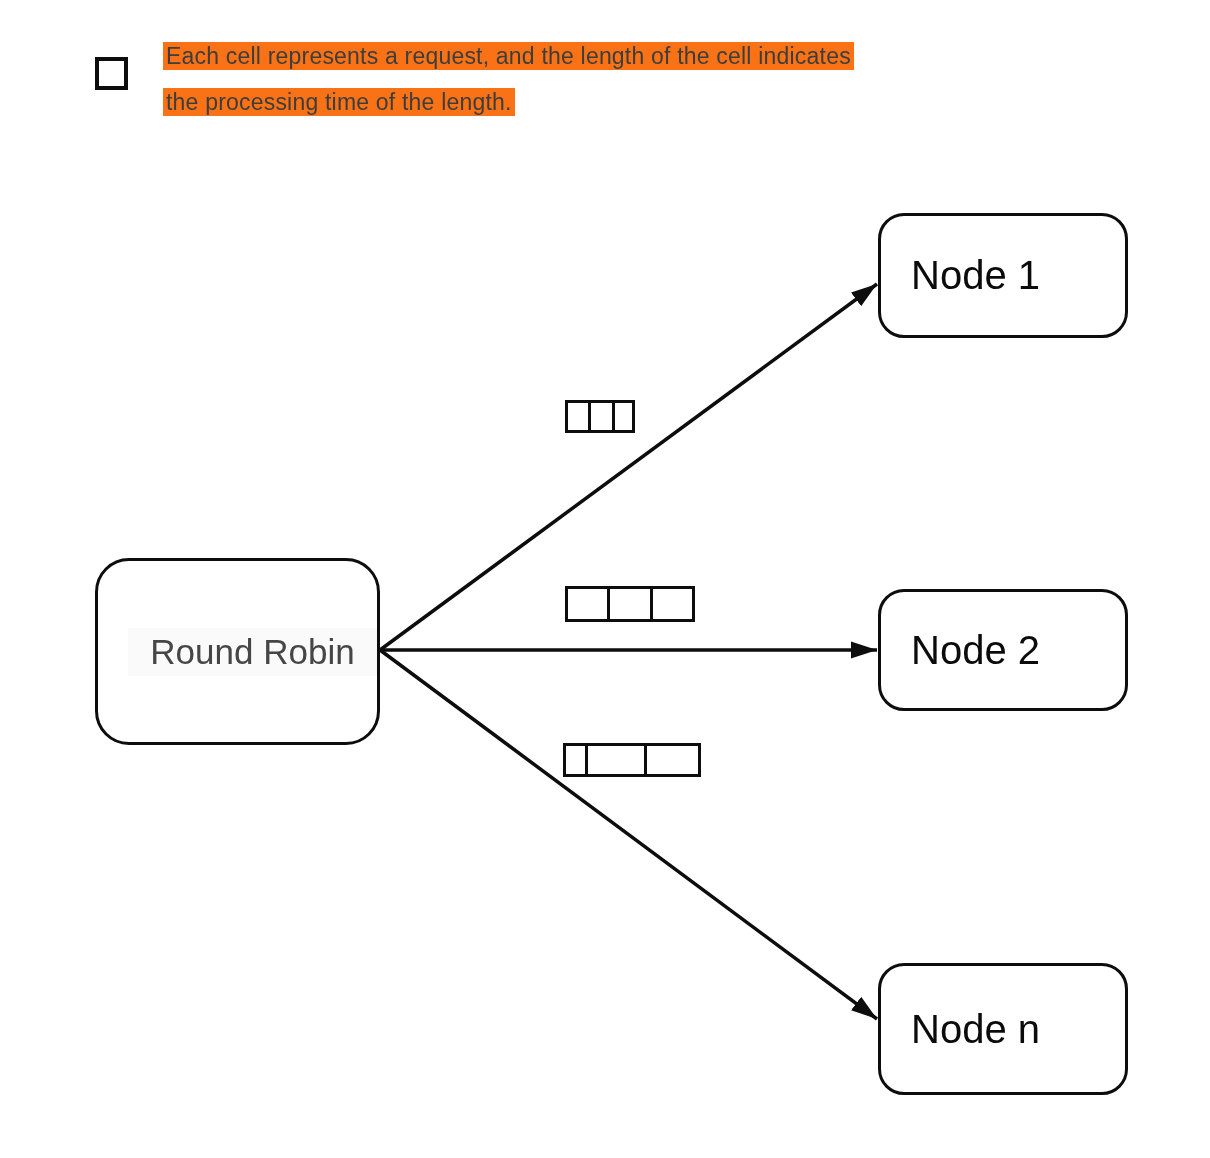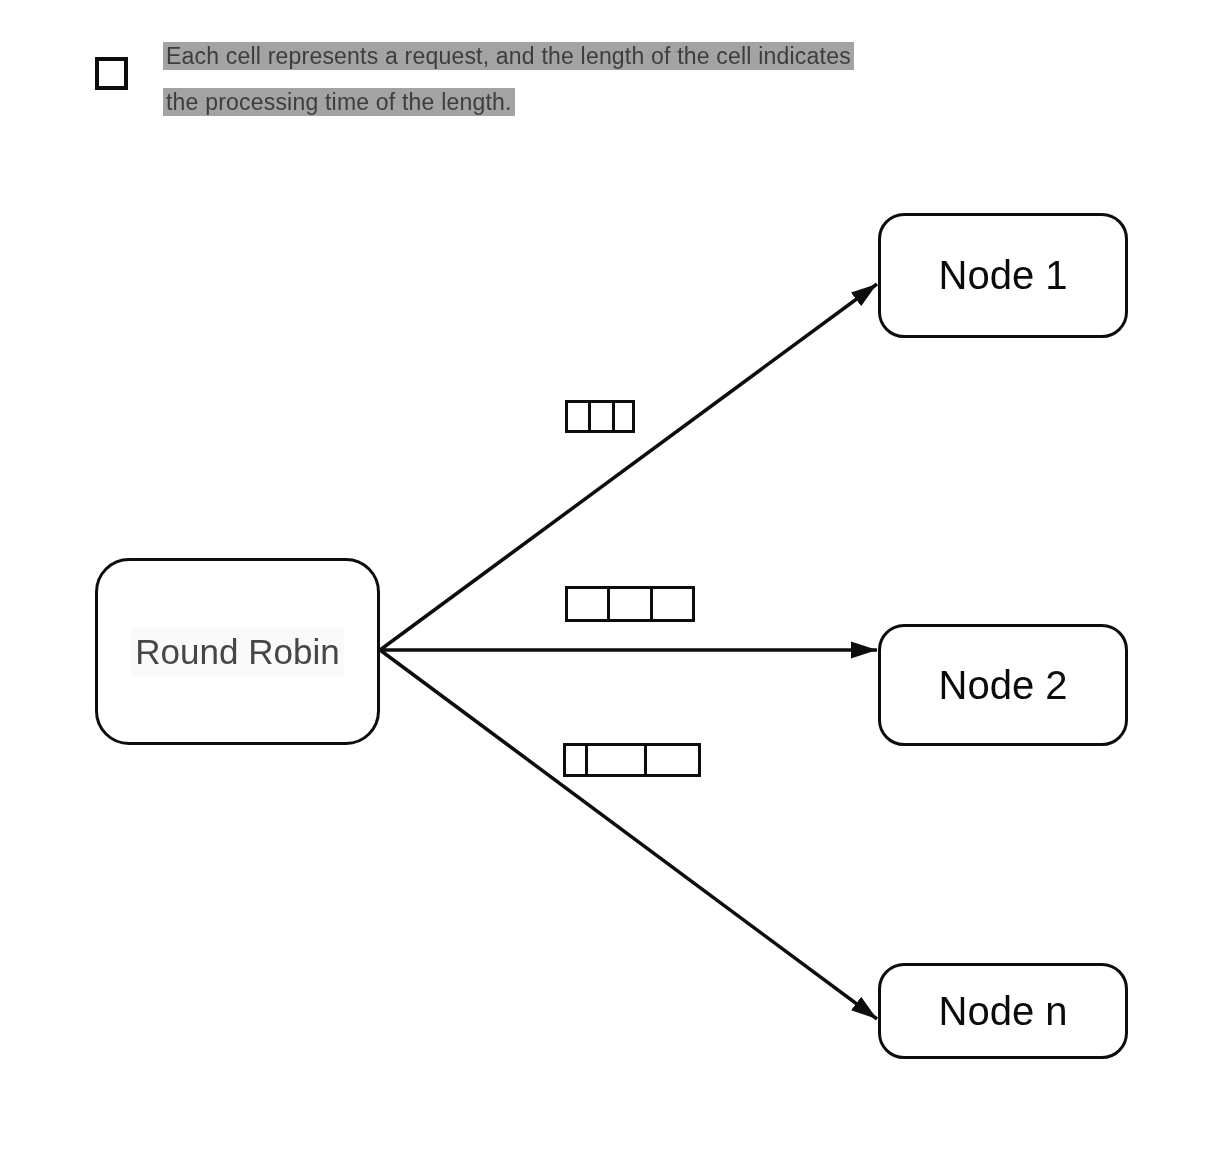--- a/index.html
+++ b/index.html
@@ -29,43 +29,43 @@
   .legend-text {
     position: absolute;
     left: 163px;
     top: 33px;
     font-size: 23px;
     line-height: 46px;
     color: #3d3d3d;
     letter-spacing: 0.2px;
   }
   .legend-text .hl {
-    background: #a3a3a3;
+    background: #f97316;
     padding: 1px 3px;
   }
 
   
   svg.connectors {
     position: absolute;
     left: 0;
     top: 0;
     width: 1210px;
     height: 1158px;
   }
 
   
   .box {
     position: absolute;
     background: #ffffff;
     border: 3.5px solid #0d0d0d;
     display: flex;
     flex-direction: column;
-    align-items: center;
     justify-content: center;
     box-sizing: border-box;
+    padding-left: 30px;
   }
   .balancer {
     left: 95px;
     top: 558px;
     width: 285px;
     height: 187px;
     border-radius: 34px;
     color: #464646;
     font-size: 35px;
     line-height: 48px;
@@ -77,22 +77,22 @@
     white-space: nowrap;
   }
   .node {
     left: 878px;
     width: 250px;
     border-radius: 26px;
     color: #0b0b0b;
     font-size: 40px;
   }
   .node-1 { top: 213px; height: 125px; }
-  .node-2 { top: 624px; height: 122px; }
-  .node-n { top: 963px; height: 96px; }
+  .node-2 { top: 589px; height: 122px; }
+  .node-n { top: 963px; height: 132px; }
 
   
   .cellgroup {
     position: absolute;
     display: flex;
     border: 3px solid #0d0d0d;
     background: #ffffff;
   }
   .group-1 { left: 565px; top: 400px; height: 27px; }
   .group-2 { left: 565px; top: 586px; height: 30px; }

